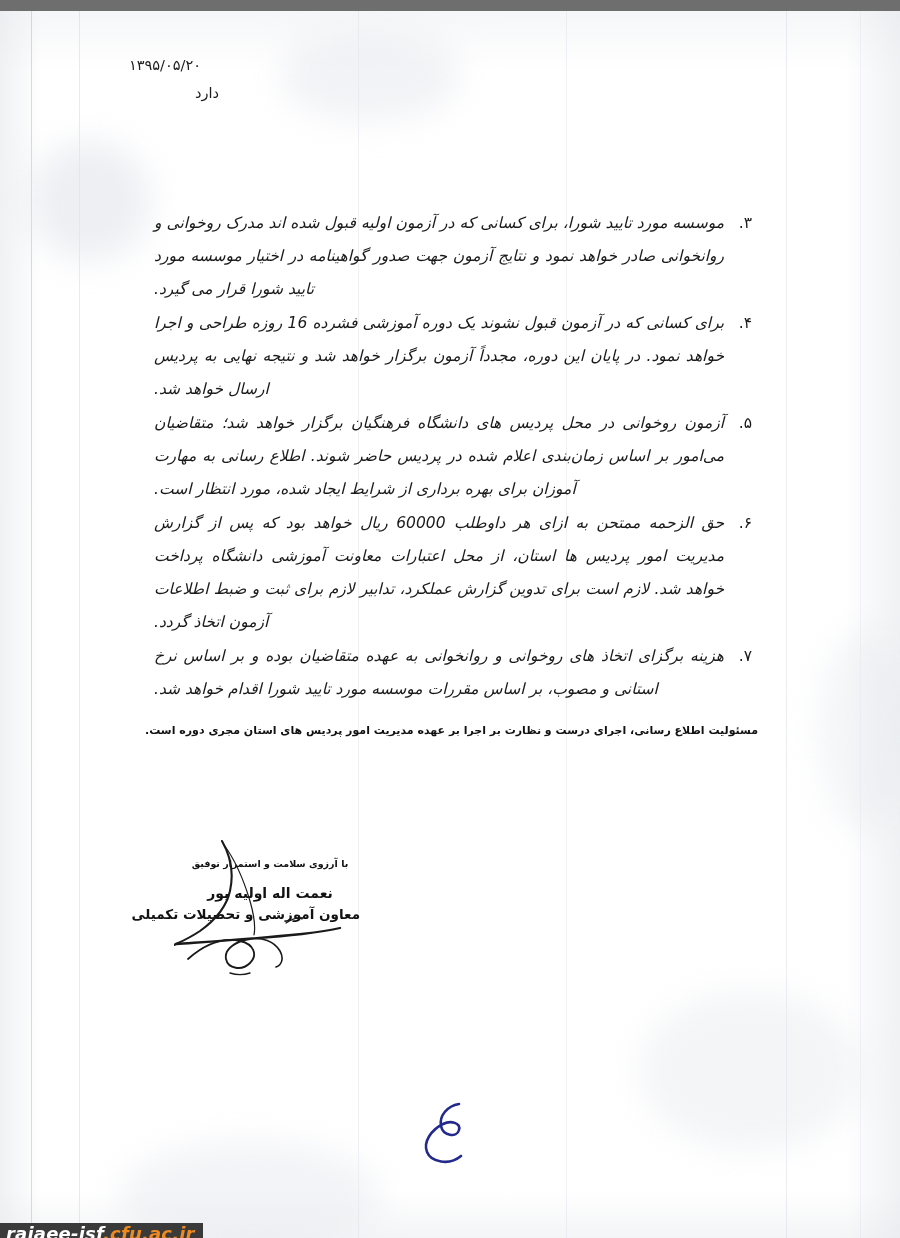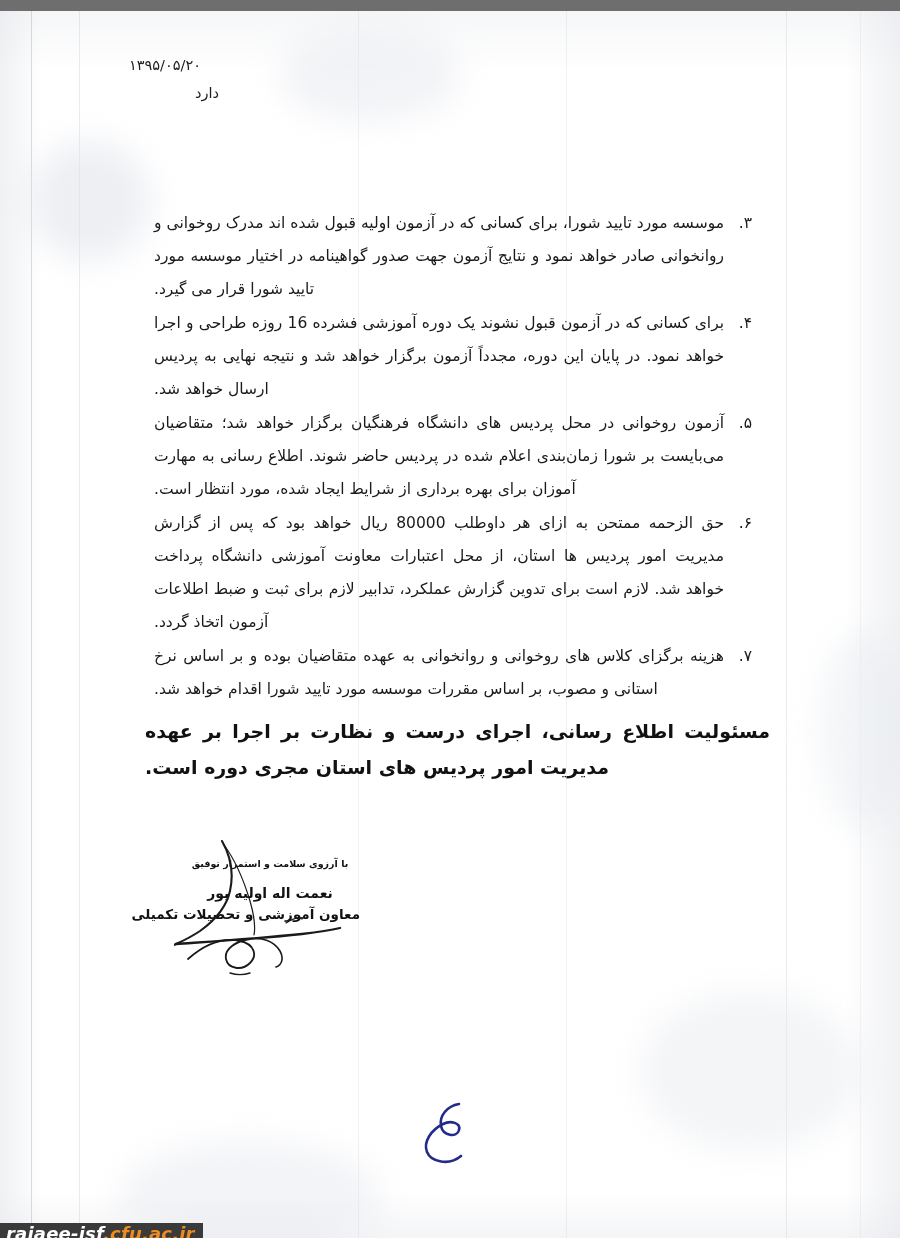--- a/index.html
+++ b/index.html
@@ -100,30 +100,31 @@
     text-align: right;
     font-size: 15.5px;
     line-height: 33px;
     white-space: nowrap;
   }
   .clause-text {
     flex: 1 1 auto;
     text-align: justify;
     text-align-last: left;
     padding-right: 2px;
+    font-style: italic;
   }
 
   
   .closing {
     position: absolute;
     top: 702px;
     right: 130px;
     width: 625px;
     direction: rtl;
-    font-size: 19px;
+    font-size: 11px;
     font-weight: bold;
     line-height: 36px;
     text-align: justify;
     text-align-last: left;
     color: #111111;
   }
 
   
   .sig-block {
     position: absolute;
@@ -232,31 +233,31 @@
       <div class="clause-text">موسسه مورد تایید شورا، برای کسانی که در آزمون اولیه قبول شده اند مدرک روخوانی و روانخوانی صادر خواهد نمود و نتایج آزمون جهت صدور گواهینامه در اختیار موسسه مورد تایید شورا قرار می گیرد.</div>
     </div>
 
     <div class="clause">
       <div class="clause-num">۴.</div>
       <div class="clause-text">برای کسانی که در آزمون قبول نشوند یک دوره آموزشی فشرده 16 روزه طراحی و اجرا خواهد نمود. در پایان این دوره، مجدداً آزمون برگزار خواهد شد و نتیجه نهایی به پردیس ارسال خواهد شد.</div>
     </div>
 
     <div class="clause">
       <div class="clause-num">۵.</div>
-      <div class="clause-text">آزمون روخوانی در محل پردیس های دانشگاه فرهنگیان برگزار خواهد شد؛ متقاضیان می‌بایست بر شورا زمان‌بندی اعلام شده در پردیس حاضر شوند. اطلاع رسانی به مهارت آموزان برای بهره برداری از شرایط ایجاد شده، مورد انتظار است.</div>
+      <div class="clause-text">آزمون روخوانی در محل پردیس های دانشگاه فرهنگیان برگزار خواهد شد؛ متقاضیان می‌امور بر اساس زمان‌بندی اعلام شده در پردیس حاضر شوند. اطلاع رسانی به مهارت آموزان برای بهره برداری از شرایط ایجاد شده، مورد انتظار است.</div>
     </div>
 
     <div class="clause">
       <div class="clause-num">۶.</div>
-      <div class="clause-text">حق الزحمه ممتحن به ازای هر داوطلب 80000 ریال خواهد بود که پس از گزارش مدیریت امور پردیس ها استان، از محل اعتبارات معاونت آموزشی دانشگاه پرداخت خواهد شد. لازم است برای تدوین گزارش عملکرد، تدابیر لازم برای ثبت و ضبط اطلاعات آزمون اتخاذ گردد.</div>
+      <div class="clause-text">حق الزحمه ممتحن به ازای هر داوطلب 60000 ریال خواهد بود که پس از گزارش مدیریت امور پردیس ها استان، از محل اعتبارات معاونت آموزشی دانشگاه پرداخت خواهد شد. لازم است برای تدوین گزارش عملکرد، تدابیر لازم برای ثبت و ضبط اطلاعات آزمون اتخاذ گردد.</div>
     </div>
 
     <div class="clause">
       <div class="clause-num">۷.</div>
-      <div class="clause-text">هزینه برگزای کلاس های روخوانی و روانخوانی به عهده متقاضیان بوده و بر اساس نرخ استانی و مصوب، بر اساس مقررات موسسه مورد تایید شورا اقدام خواهد شد.</div>
+      <div class="clause-text">هزینه برگزای اتخاذ های روخوانی و روانخوانی به عهده متقاضیان بوده و بر اساس نرخ استانی و مصوب، بر اساس مقررات موسسه مورد تایید شورا اقدام خواهد شد.</div>
     </div>
 
   </div>
 
   <div class="closing">مسئولیت اطلاع رسانی، اجرای درست و نظارت بر اجرا بر عهده مدیریت امور پردیس های استان مجری دوره است.</div>
 
   <div class="sig-block">
     <div class="sig-wish">با آرزوی سلامت و استمرار توفیق</div>
     <div class="sig-name">نعمت اله اولیه پور</div>
     <div class="sig-title">معاون آموزشی و تحصیلات تکمیلی</div>

